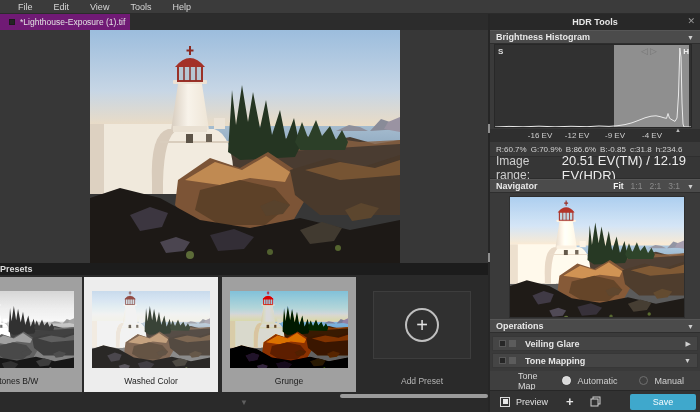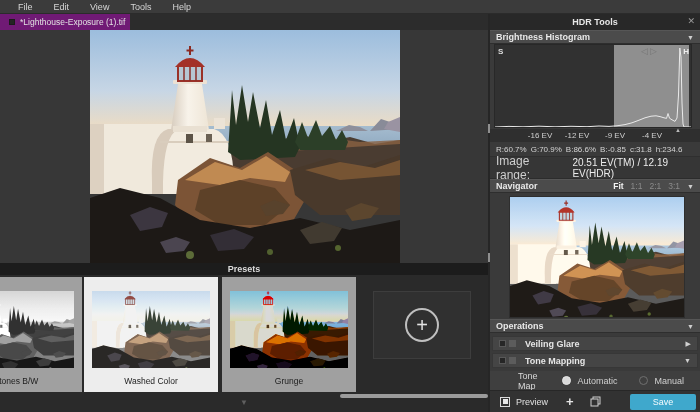--- a/index.html
+++ b/index.html
@@ -23,21 +23,21 @@
   .canvas { position:absolute; left:0; top:30px; width:488px; height:233px; background:#373737; overflow:hidden; }
   .photo-main { position:absolute; left:90px; top:0; width:310px; height:233px; display:block; }
 
   
   .splitter { position:absolute; left:488px; top:14px; width:2px; height:398px; background:#262626; }
   .splitter i { display:block; width:2px; height:9px; background:#8f8f8f; margin-top:110px; }
   .splitter i + i { margin-top:120px; }
 
   
   .presets-header { position:absolute; left:0; top:263px; width:488px; height:12px; background:#1c1c1c;
-    display:flex; align-items:center; justify-content:center; }
+    display:flex; align-items:center; justify-content:flex-start; }
   .presets-header span { font-size:9px; font-weight:bold; color:#dcdcdc; }
   .presets-area { position:absolute; left:0; top:275px; width:488px; height:137px; background:#2a2a2a; overflow:hidden; }
   .pcard { position:absolute; top:2px; width:134px; height:115px; background:#a0a0a0; }
   .pcard.selected { background:#ededed; }
   .pthumb { position:absolute; left:8px; top:14px; width:118px; height:77px; display:block; background:#777; }
   .plabel { position:absolute; left:0; bottom:6px; width:100%; text-align:center; font-size:8.5px; color:#1d1d1d; }
   .thumb-bw   { filter:grayscale(1) contrast(1.05) brightness(1.1); }
   .thumb-wash { filter:saturate(.6) brightness(1.18) contrast(.9); }
   .thumb-grunge { filter:saturate(1.9) contrast(1.4) brightness(.85); }
   .addcard { position:absolute; left:356px; top:2px; width:132px; height:115px; }
@@ -75,21 +75,21 @@
   .axis-row .tick { position:absolute; top:2px; transform:translateX(-50%); font-size:8px; color:#cfcfcf; white-space:nowrap; }
   .axis-marker { position:absolute; left:188px; top:-2px; transform:translateX(-50%); font-size:6px; color:#b9b9b9; }
 
   .readout-row { position:absolute; left:0; top:128px; width:210px; height:15px; background:#3a3a3a;
     border-bottom:1px solid #2f2f2f; display:flex; align-items:center; padding-left:6px; gap:4px; }
   .readout-row span { font-size:8px; color:#d4d4d4; white-space:nowrap; }
 
   .range-row { position:absolute; left:0; top:143px; width:210px; height:22px; background:#363636;
     border-bottom:1px solid #2c2c2c; display:flex; align-items:center; padding-left:6px; }
   .range-row .lbl { font-size:12px; color:#cfcfcf; }
-  .range-row .val { font-size:10px; color:#ececec; margin-left:12px; }
+  .range-row .val { font-size:13px; color:#ececec; margin-left:12px; }
 
   .nav-header { top:165px; }
   .nav-zooms { margin-left:auto; display:flex; align-items:center; gap:7px; }
   .nav-zooms span { font-size:8.5px; color:#8b8b8b; }
   .nav-zooms span.active { color:#f2f2f2; font-weight:bold; }
   .nav-zooms .arrow { font-size:7px; color:#cfcfcf; }
   .nav-thumb { position:absolute; left:19px; top:182px; width:176px; height:122px;
     border:1px solid #2b2b2b; display:block; filter:brightness(1.07) saturate(1.05); background:#555; }
 
   .ops-header { top:305px; }
@@ -233,20 +233,21 @@
     <div class="pcard" style="left:222px">
       <svg class="pthumb thumb-grunge" viewBox="0 0 310 233" preserveAspectRatio="xMidYMid slice">
           <use href="#scene"></use>
         </svg>
       <div class="plabel">Grunge</div>
     </div>
     <div class="addcard">
       <div class="addbox">
         <div class="addcircle">+</div>
       </div>
+      <div class="addlabel">Add Preset</div>
     </div>
     <div class="hscroll"></div>
     <div class="presets-collapse">▼</div>
   </div>
 
   <div class="panel">
 
     <div class="hdr-header">
       <span class="t">HDR Tools</span>
       <span class="hdr-close">✕</span>

